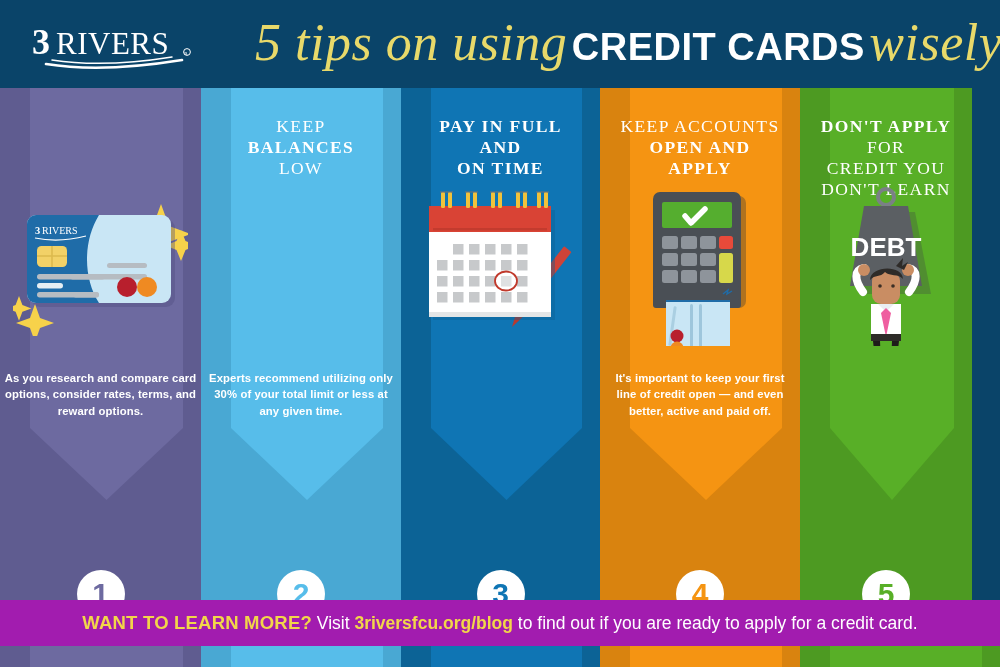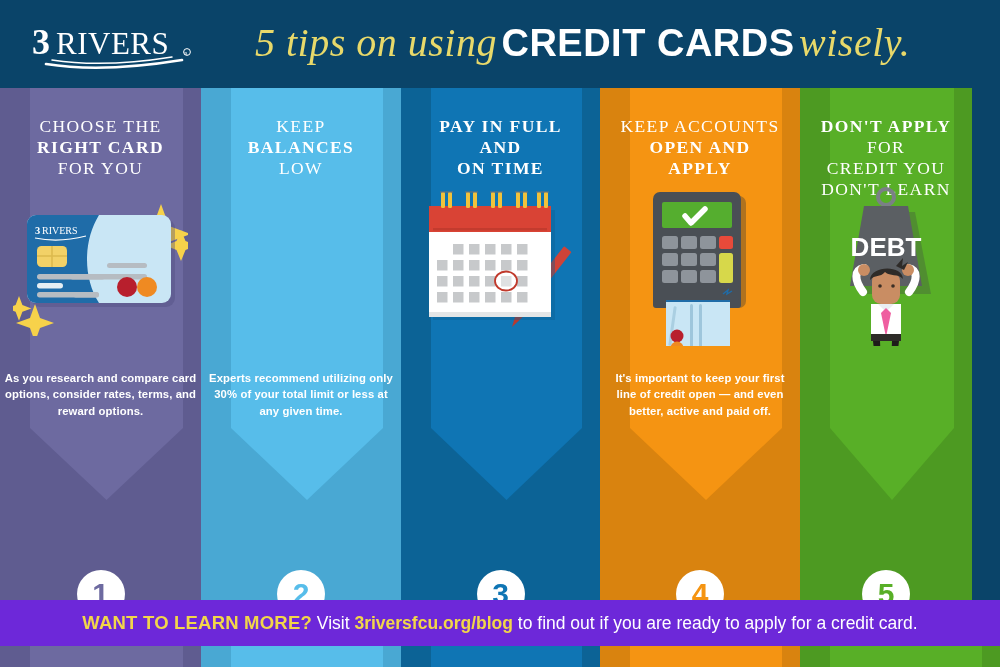--- a/index.html
+++ b/index.html
@@ -11,21 +11,21 @@
   .page { position:relative; width:1000px; height:667px; overflow:hidden; background:#0a4469; }
 
   
   .header { position:absolute; left:0; top:0; width:1000px; height:88px; background:#0a4469; z-index:6; }
 
   .logo { position:absolute; left:32px; top:20px; width:190px; height:52px; }
   .logo svg { display:block; }
 
   .headline { position:absolute; left:255px; top:14px; width:745px; height:62px;
               white-space:nowrap; line-height:58px; }
-  .hl-it { font-family:"Liberation Serif", serif; font-style:italic; font-size:40px;
+  .hl-it { font-family:"Liberation Serif", serif; font-style:italic; font-size:52px;
            color:#e8d96a; letter-spacing:0.5px; vertical-align:baseline; }
   .hl-bold { font-family:"Liberation Sans", sans-serif; font-weight:bold; font-size:38px;
              color:#ffffff; letter-spacing:0.5px; }
 
   
   .cols { position:absolute; left:0; top:88px; width:1000px; height:512px; z-index:2; }
   .col { position:absolute; top:0; height:512px; }
   .col .body { position:absolute; left:0; right:0; top:0; height:512px; }
 
   
@@ -46,21 +46,21 @@
           color:#ffffff; font-size:11.3px; font-weight:bold; line-height:16.4px;
           letter-spacing:0.1px; }
 
   .badge { position:absolute; top:482px; left:50%; transform:translateX(-50%);
            width:48px; height:48px; border-radius:50%; background:#ffffff;
            display:flex; align-items:center; justify-content:center;
            font-size:30px; font-weight:bold; line-height:1; font-family:"Liberation Sans",sans-serif; }
 
   
   .footer { position:absolute; left:0; top:600px; width:1000px; height:46px;
-            background:#6d28d9; z-index:7; display:flex; align-items:center; }
+            background:#a21caf; z-index:7; display:flex; align-items:center; }
   .footer-txt { width:100%; text-align:center; white-space:nowrap; font-size:17.5px;
                 color:#ffffff; line-height:46px; }
   .f-yellow { color:#f2d649; font-weight:bold; font-size:18.5px; letter-spacing:0.2px; }
   .f-link  { color:#f2d649; font-weight:bold; }
   .f-plain { color:#ffffff; font-weight:normal; }
 
   
   .botstrip { position:absolute; left:0; top:646px; width:1000px; height:21px; z-index:5; }
   .bs { position:absolute; top:0; height:21px; }
 </style>
@@ -91,25 +91,20 @@
 
     <div class="col" id="col1" style="left:0px; width:201px;">
       <div class="body" style="background:#5f5c90;"></div>
       <div class="chev">
         <div class="rect" style="background:#6d6aa0;"></div>
         <div class="tip">
           <svg width="153" height="72" viewBox="0 0 153 72" preserveAspectRatio="none" style="display:block;width:100%;height:72px;">
             <polygon points="0,0 153,0 76.5,72" fill="#6d6aa0"></polygon>
           </svg>
         </div>
-      </div>
-      <div class="title">
-        <span class="lt">CHOOSE THE</span><br>
-        <b>RIGHT CARD</b><br>
-        <span class="lt">FOR YOU</span>
       </div>
       <div class="art">
         <svg width="175" height="150" viewBox="0 0 175 150">
 
           <path d="M148 18 l8 22 22 8 -22 8 -8 22 -8-22 -22-8 22-8z" fill="#f7d24a"></path>
           <path d="M168 44 l4.5 11 11 4.5 -11 4.5 -4.5 11 -4.5-11 -11-4.5 11-4.5z" fill="#f7d24a"></path>
           <circle cx="138" cy="41" r="2.6" fill="#f7d24a"></circle>
 
           <rect x="18" y="33" width="144" height="88" rx="9" fill="#4f4c7d" opacity="0.38"></rect>
 

